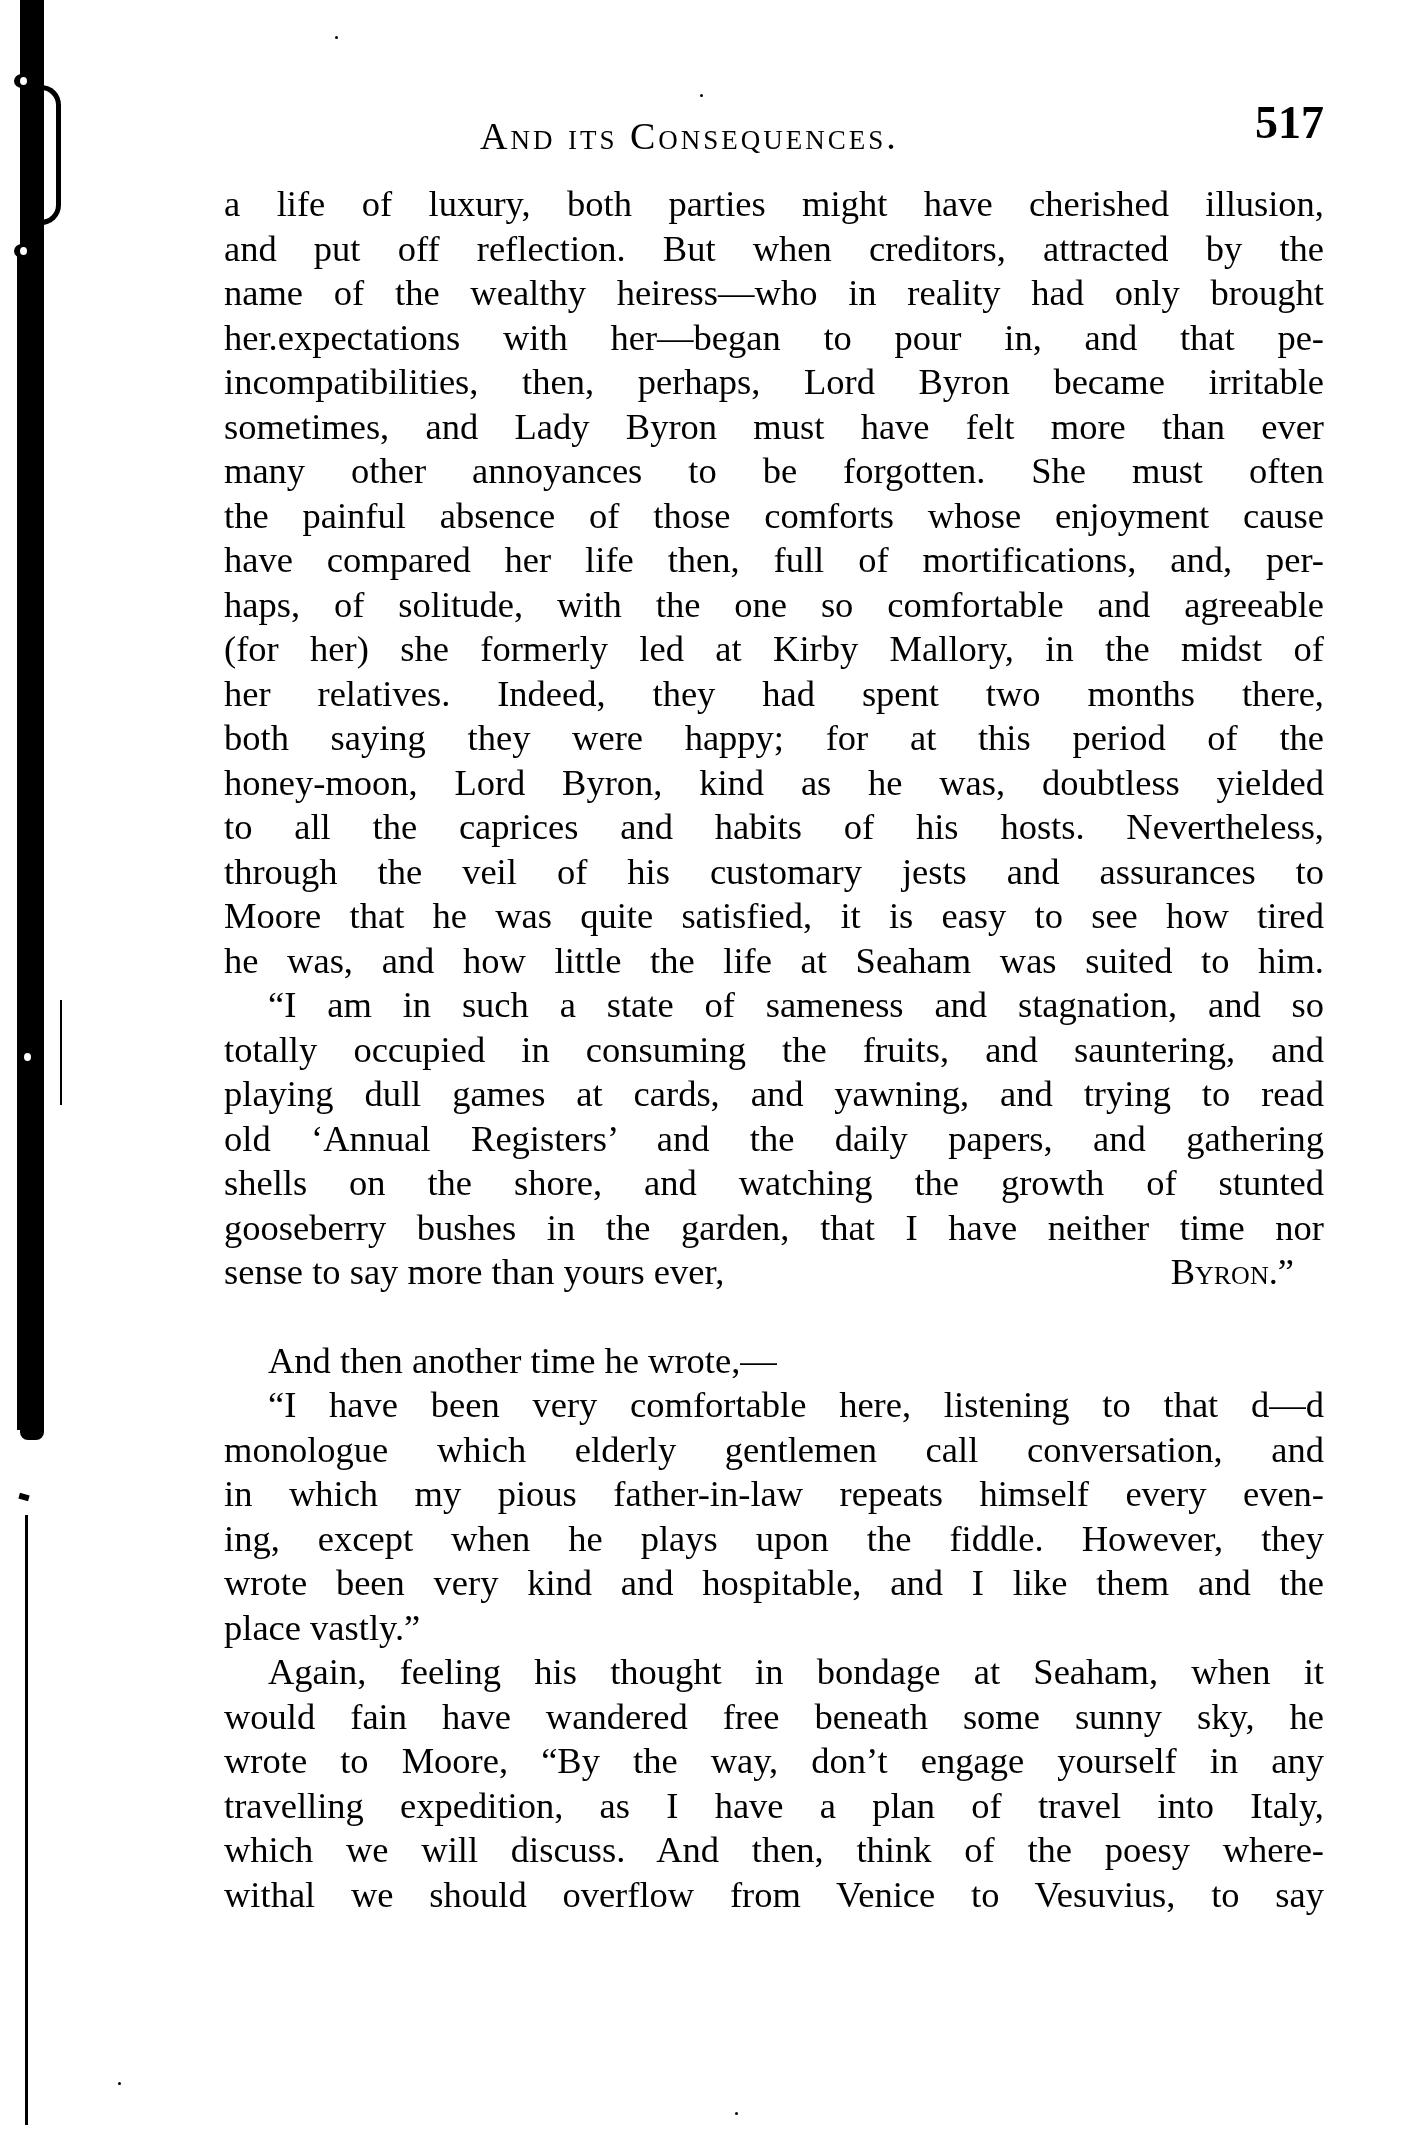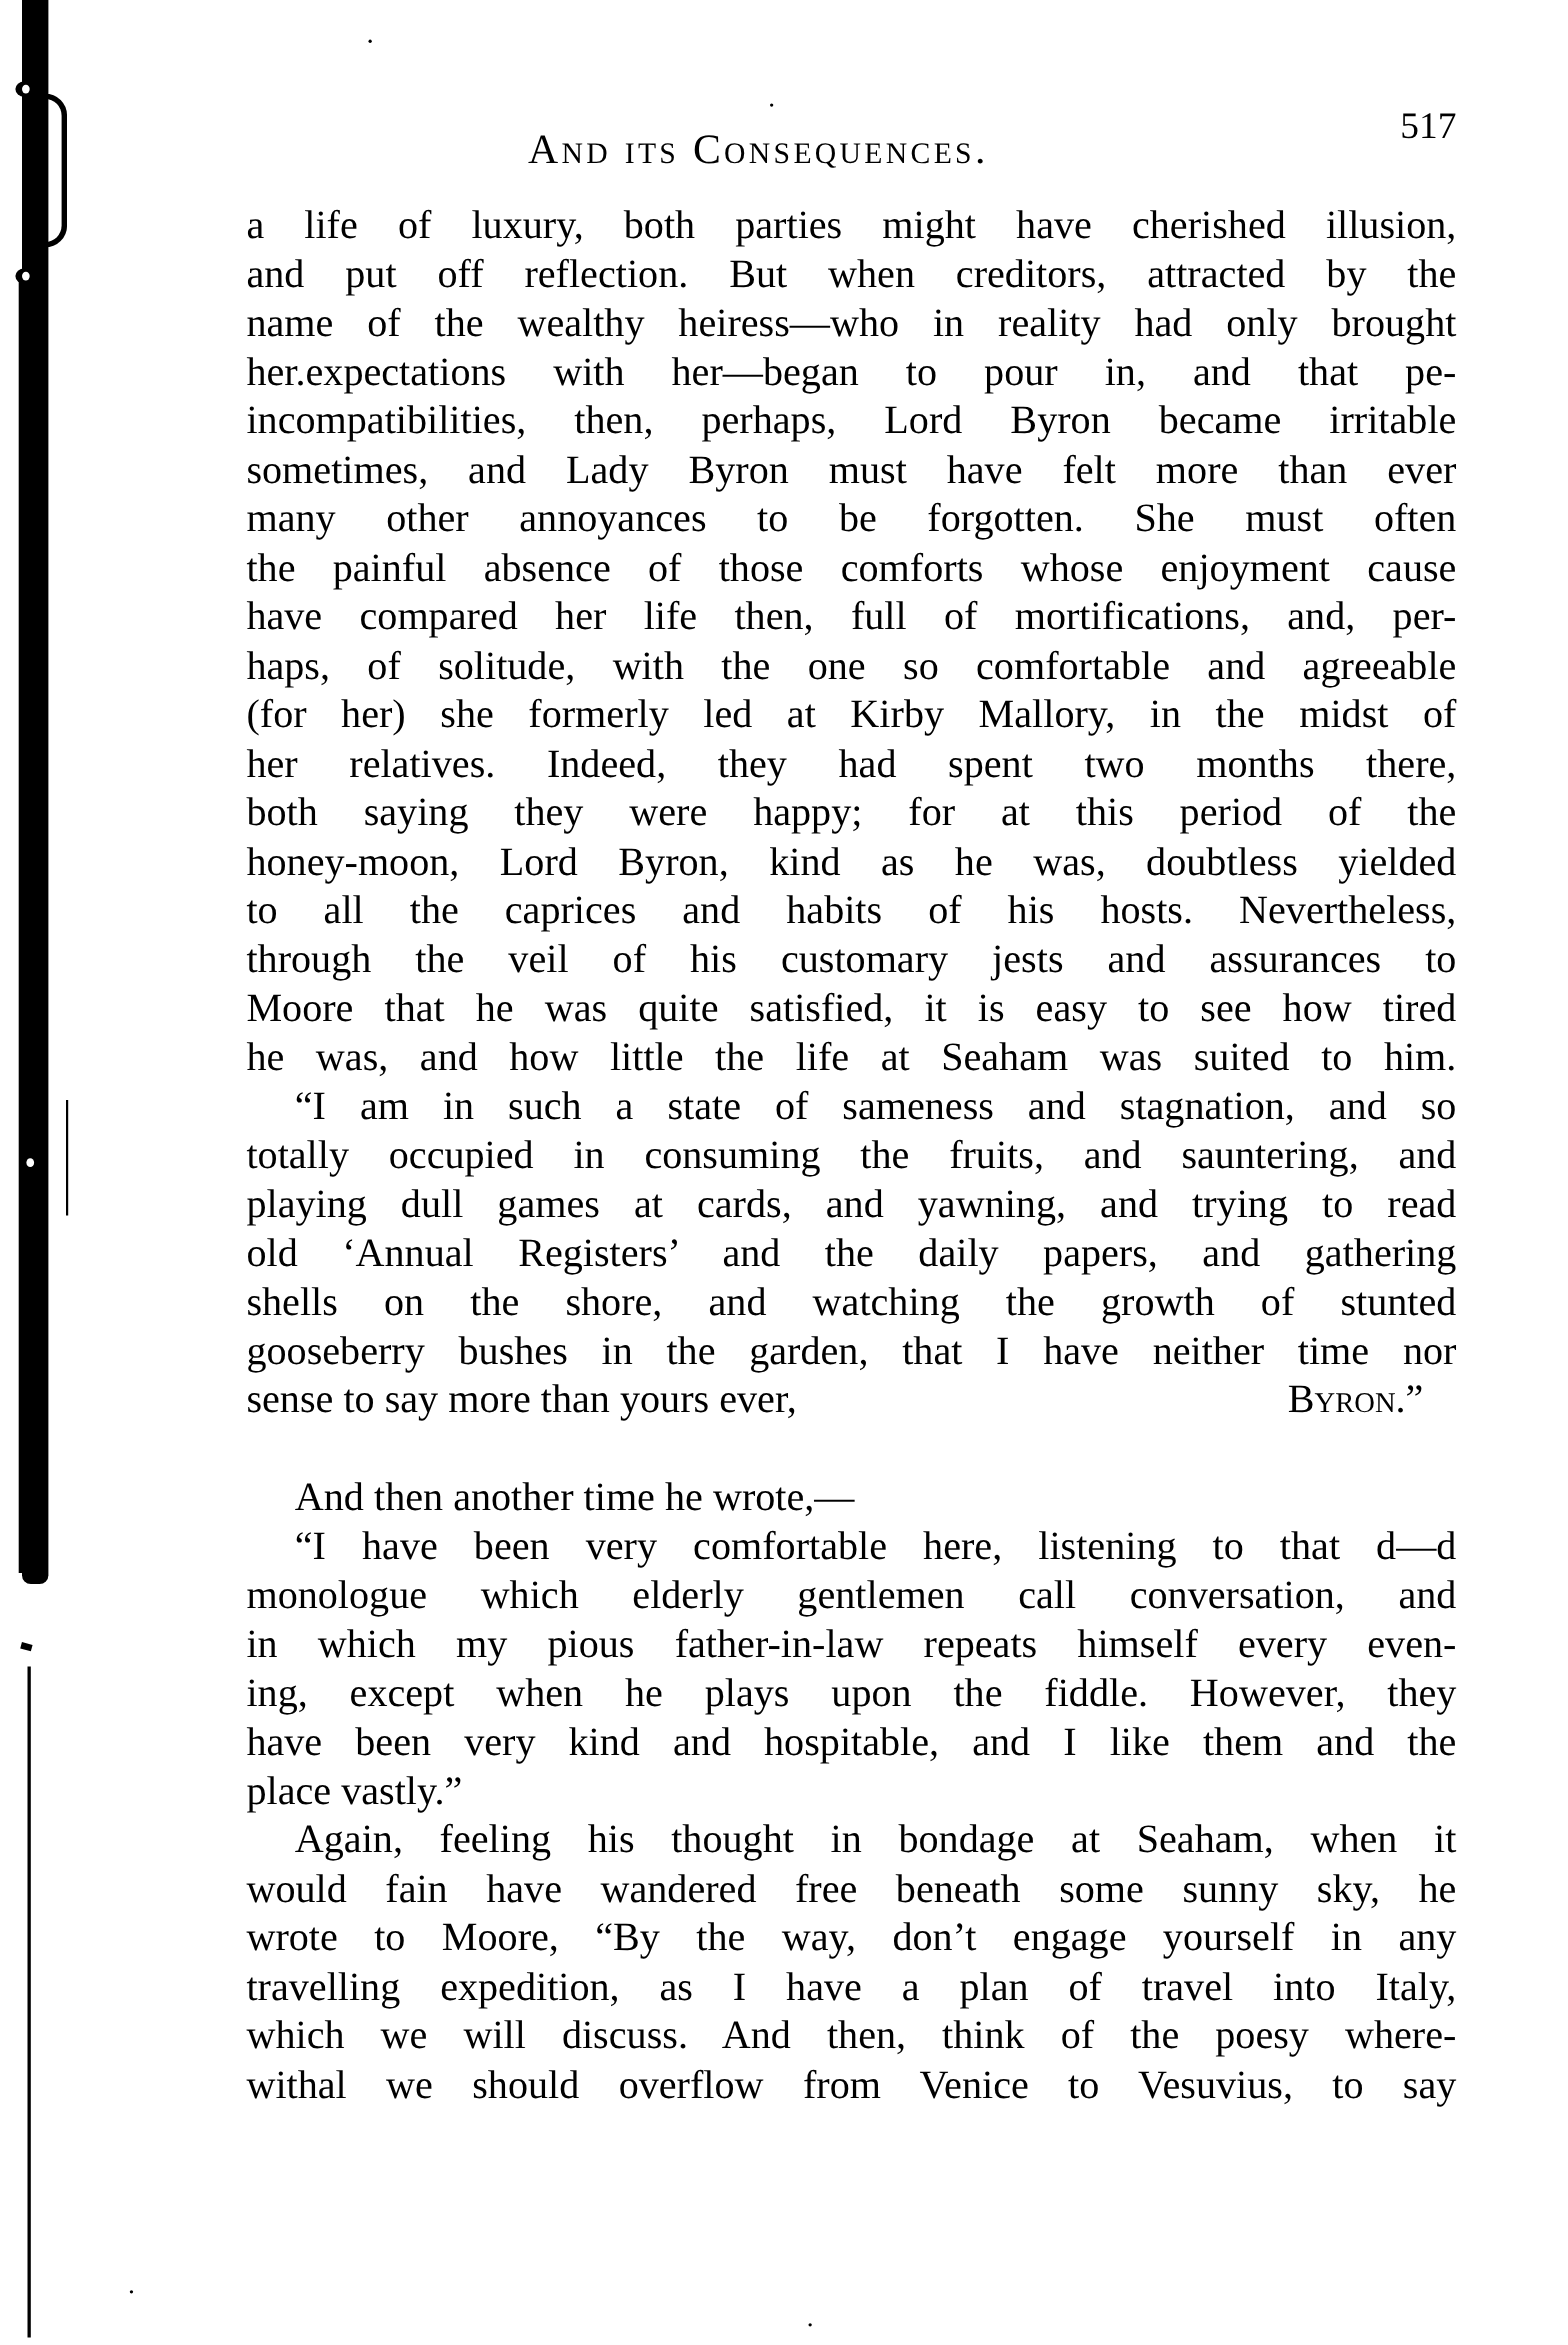--- a/index.html
+++ b/index.html
@@ -112,21 +112,22 @@
       top: 0;
       font-size: 38px;
       font-variant: small-caps;
       letter-spacing: 3px;
       margin-top: 18px;
     }
     .page-number {
       position: absolute;
       right: 0;
       top: 0;
-      font-size: 34px;
+      font-size: 46px;
+      font-weight: bold;
     }
     .body-text {
       position: absolute;
       top: 182px;
       left: 0;
       width: 1100px;
       font-size: 36.5px;
       line-height: 44.5px;
     }
     .line {
@@ -226,21 +227,21 @@
 
     <div>
       <span class="line indent last">And then another time he wrote,—</span>
     </div>
 
     <div>
       <span class="line indent">“I have been very comfortable here, listening to that d—d</span>
       <span class="line">monologue which elderly gentlemen call conversation, and</span>
       <span class="line">in which my pious father-in-law repeats himself every even-</span>
       <span class="line">ing, except when he plays upon the fiddle.  However, they</span>
-      <span class="line">have been very kind and hospitable, and I like them and the</span>
+      <span class="line">wrote been very kind and hospitable, and I like them and the</span>
       <span class="line last">place vastly.”</span>
     </div>
 
     <div>
       <span class="line indent">Again, feeling his thought in bondage at Seaham, when it</span>
       <span class="line">would fain have wandered free beneath some sunny sky, he</span>
       <span class="line">wrote to Moore, “By the way, don’t engage yourself in any</span>
       <span class="line">travelling expedition, as I have a plan of travel into Italy,</span>
       <span class="line">which we will discuss.  And then, think of the poesy where-</span>
       <span class="line">withal we should overflow from Venice to Vesuvius, to say</span>

